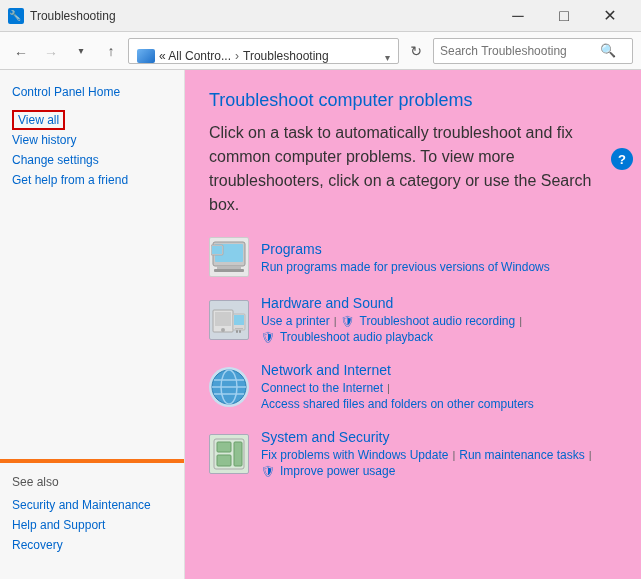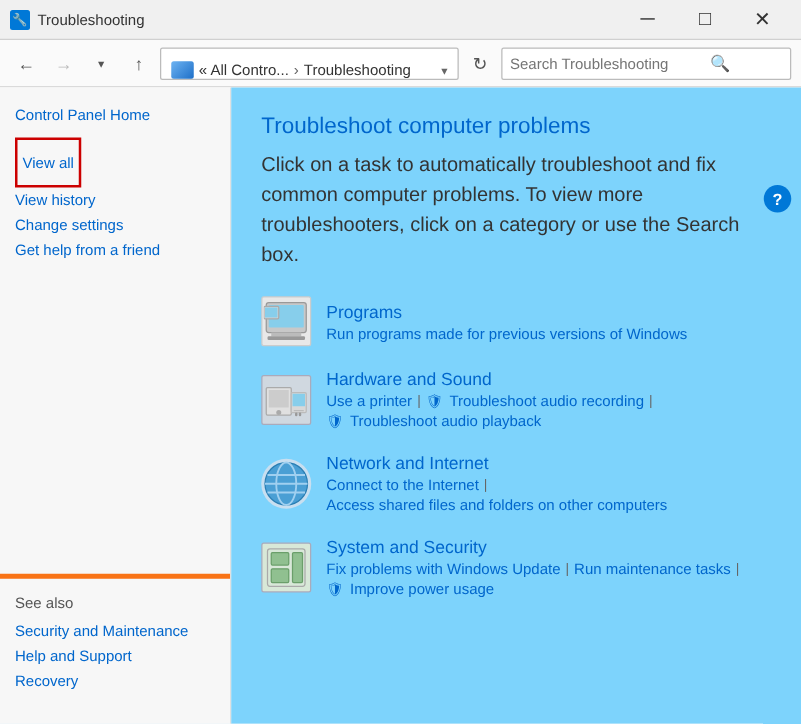--- a/index.html
+++ b/index.html
@@ -65,21 +65,21 @@
       margin-left: auto; color: #666; font-size: 10px; cursor: pointer;
     }
     .refresh-btn {
       width: 26px; height: 26px; border: none; background: transparent;
       cursor: pointer; display: flex; align-items: center; justify-content: center;
       color: #555; font-size: 14px; border-radius: 3px;
     }
     .search-box {
       height: 26px; border: 1px solid #bbb; background: white;
       display: flex; align-items: center; padding: 0 6px; border-radius: 2px;
-      width: 232px;
+      width: 200px;
     }
     .search-box input {
       border: none; outline: none; font-size: 12px; width: 160px; background: transparent;
       color: #333;
     }
     .search-icon { color: #888; font-size: 13px; }
 
     
     .main-content {
       display: flex;
@@ -100,38 +100,38 @@
     .sidebar-link {
       display: block;
       color: #0066cc;
       text-decoration: none;
       font-size: 12px;
       padding: 3px 0;
       cursor: pointer;
     }
     .sidebar-link.active {
       border: 2px solid #cc0000;
-      padding: 11px 4px;
+      padding: 1px 4px;
       display: inline-block;
       color: #0066cc;
     }
     .sidebar-section-plain .sidebar-link { color: #0066cc; }
     .see-also-section {
       margin-top: auto;
       padding: 12px;
       border-top: 4px solid #f97316;
     }
     .see-also-label { font-size: 12px; color: #555; margin-bottom: 6px; }
 
     
     .content-area {
       flex: 1;
       padding: 20px 24px;
       overflow-y: auto;
-      background: #7dd3fc;
+      background: #f9a8d4;
     }
     .help-btn {
       position: absolute;
       right: 8px;
       top: 78px;
       width: 22px; height: 22px;
       background: #0078d7;
       border-radius: 50%;
       color: white;
       display: flex; align-items: center; justify-content: center;

